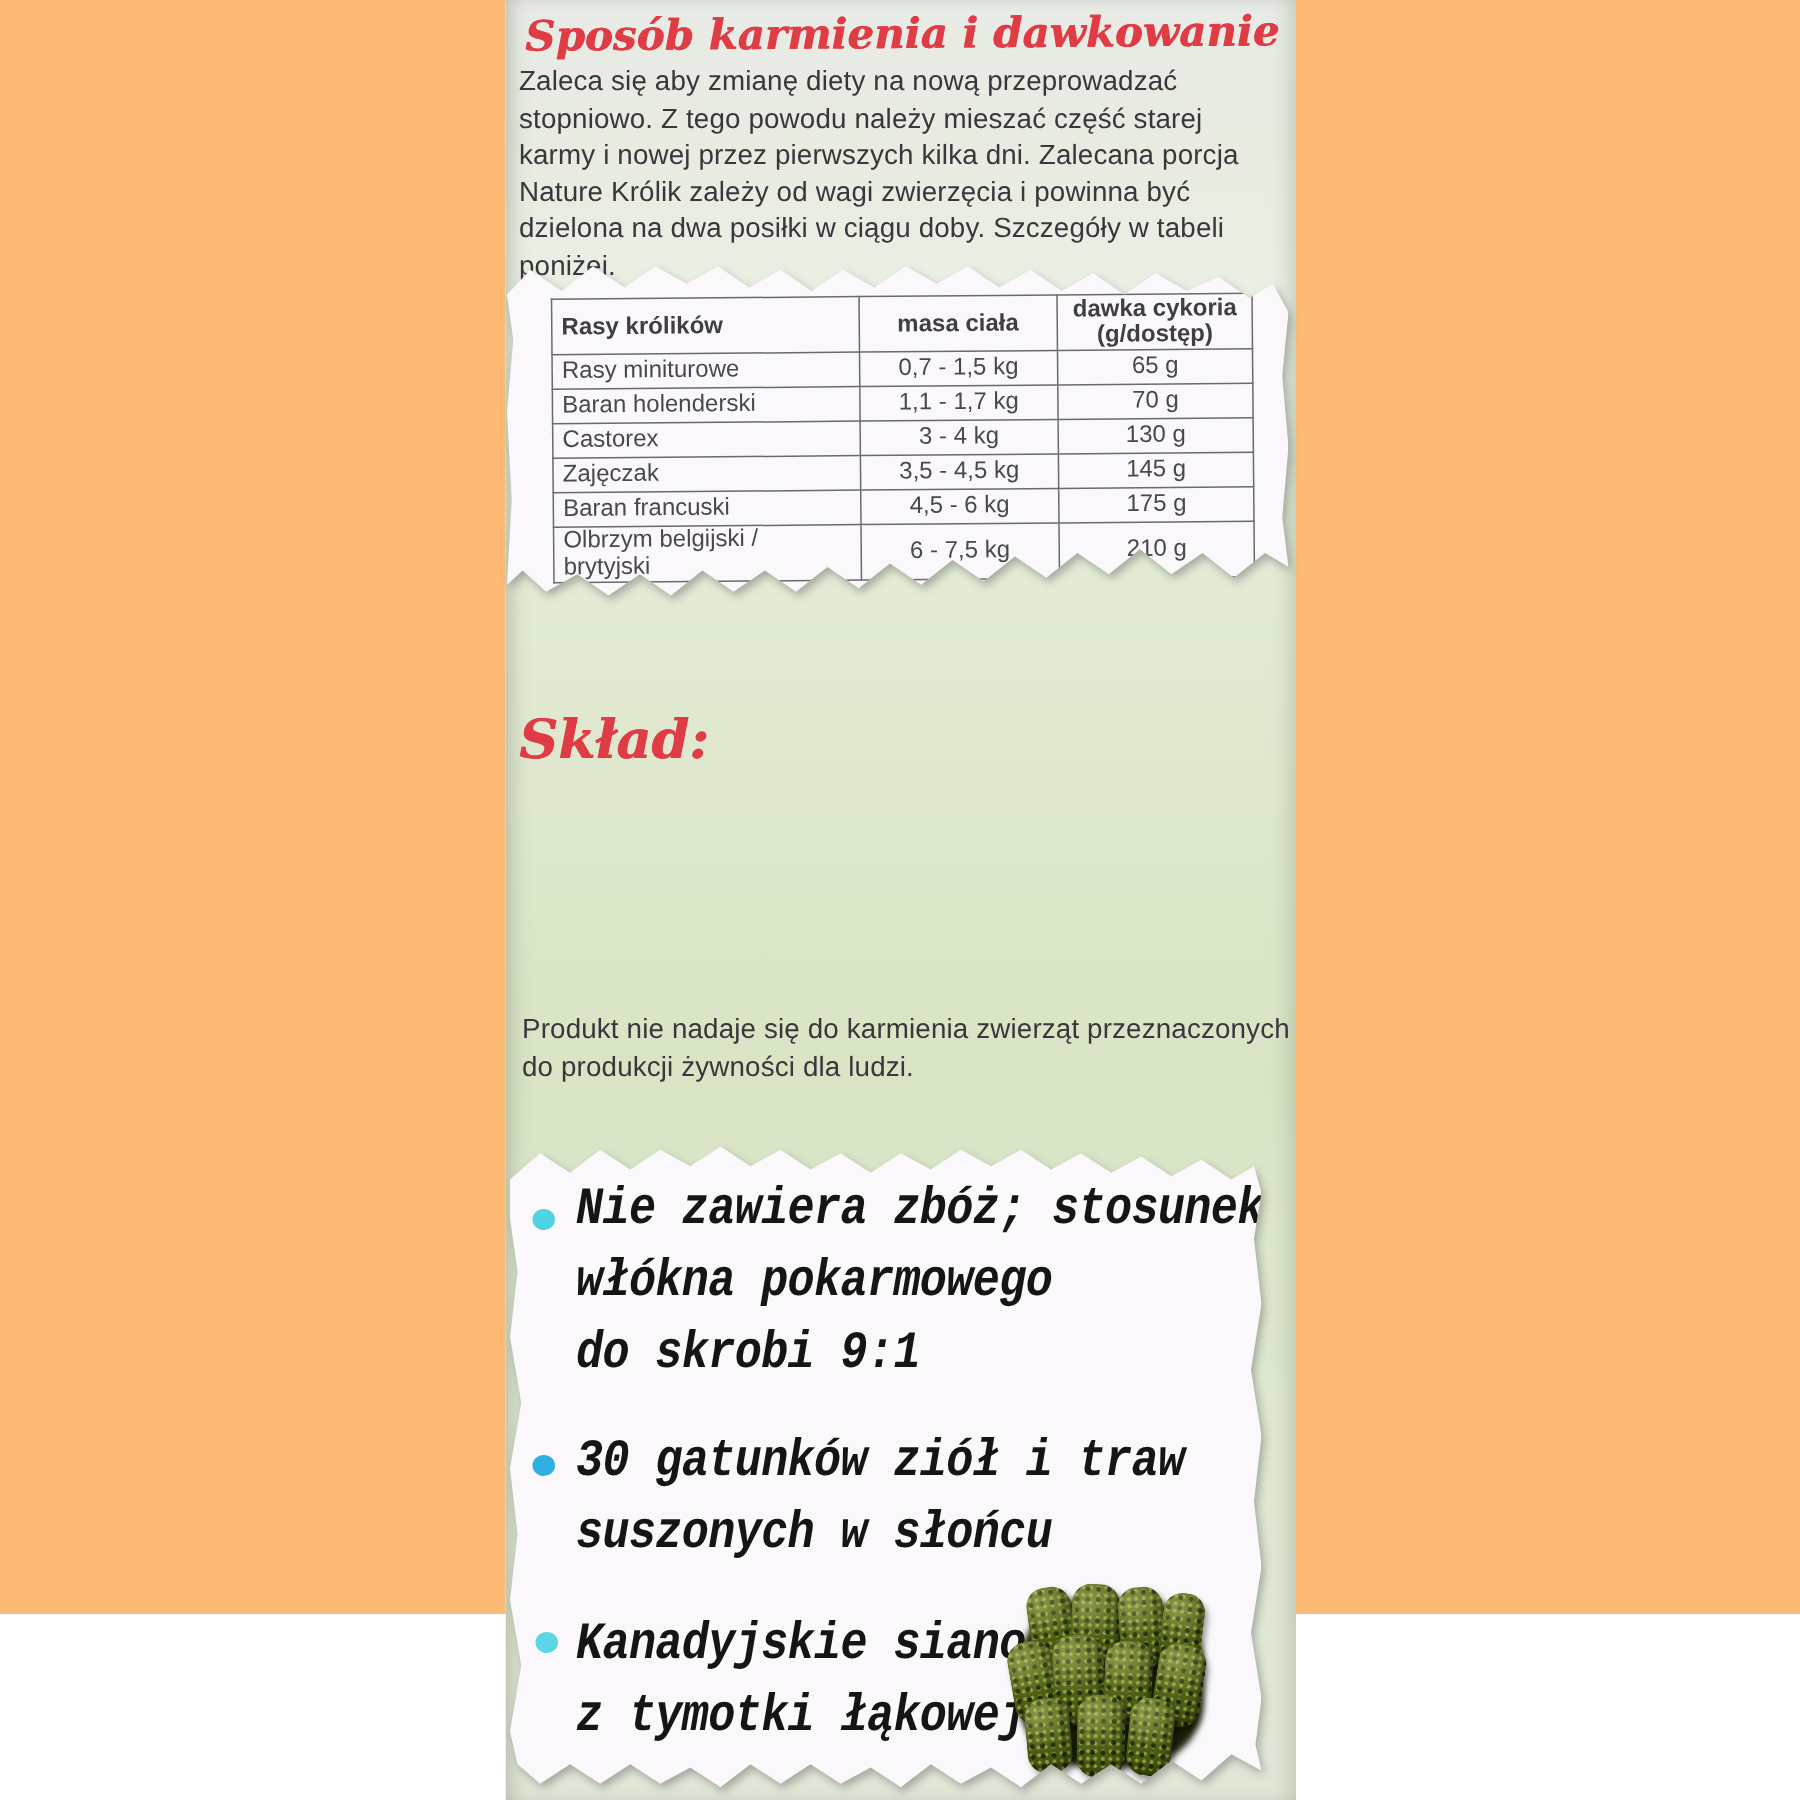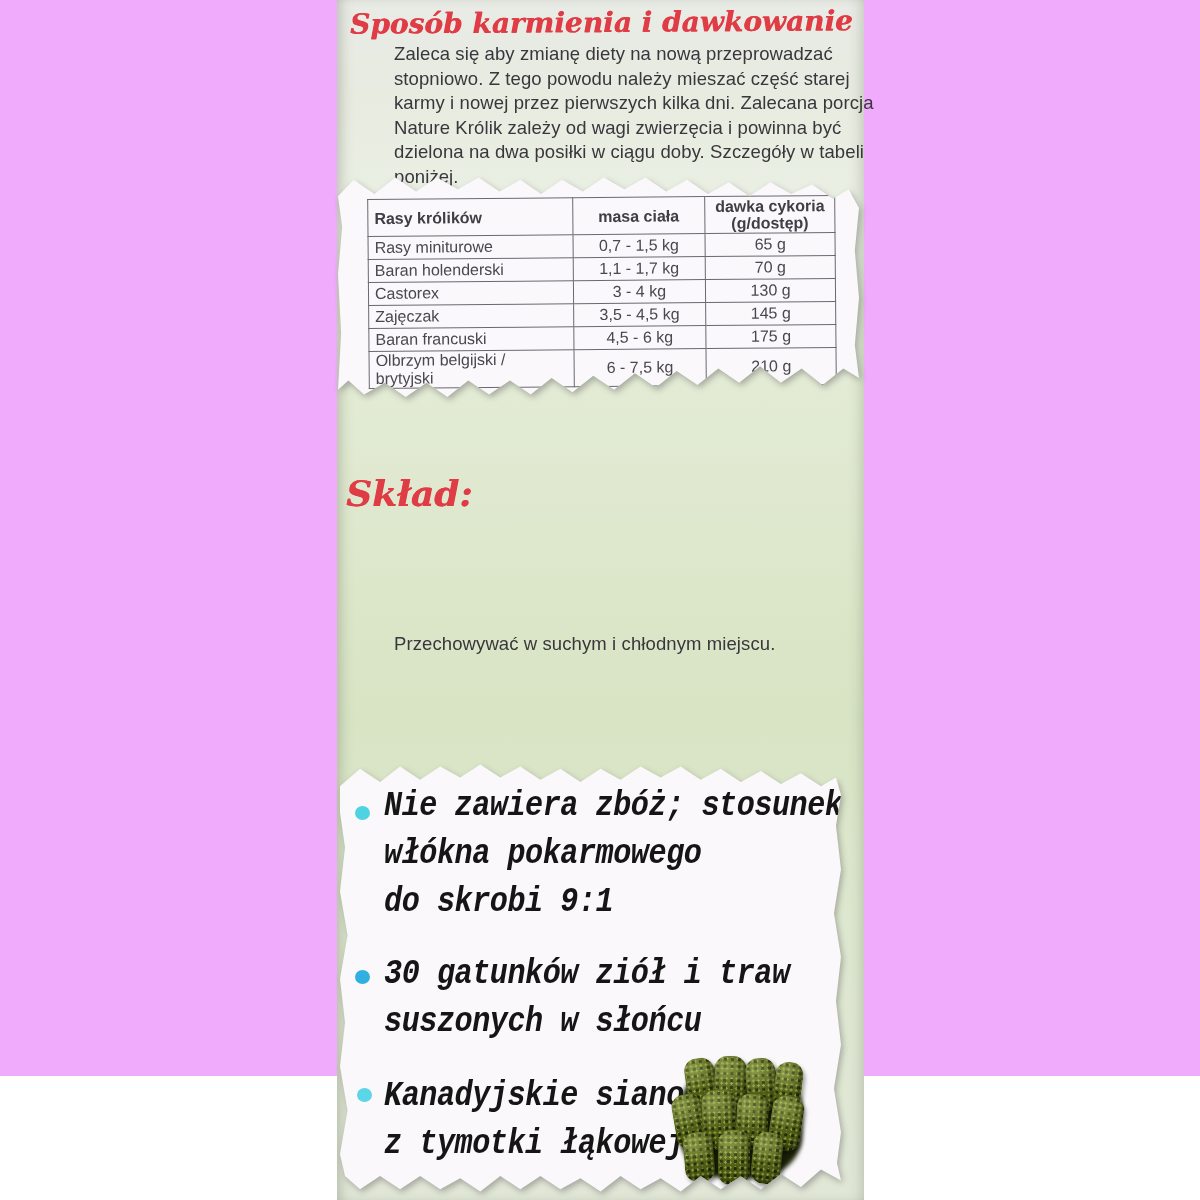--- a/index.html
+++ b/index.html
@@ -1,18 +1,18 @@
 <!DOCTYPE html>
 <html><head>
 <meta charset="utf-8">
 <style>
   * { margin:0; padding:0; box-sizing:border-box; }
   html,body { width:1200px; height:1200px; background:#ffffff; overflow:hidden;
               font-family:"Liberation Sans", sans-serif; }
-  .stage { position:relative; width:1200px; height:1076px; background:#f0abfc; }
+  .stage { position:relative; width:1200px; height:1076px; background:#fdba74; }
 
   
   .package {
     position:absolute; left:337px; top:0; width:527px; height:1200px;
     background:linear-gradient(180deg,
       #e9ebe6 0%, #e7ebe0 8%, #eaefe3 16%, #e4ecd7 28%, #e0e9d0 40%,
       #dbe6c8 52%, #d8e4c4 60%, #dde7cd 72%, #dfe7d2 84%, #e1e7d7 100%);
     box-shadow: inset 10px 0 14px -8px rgba(110,120,100,.45),
                 inset -10px 0 14px -8px rgba(110,120,100,.35);
   }
@@ -23,21 +23,20 @@
     font-family:"DejaVu Serif", serif; font-style:italic; font-weight:bold;
     text-shadow:0.5px 0 0 #e03c46;
   }
   #feeding-heading { left:13px; top:6px;  font-size:28px; transform:rotate(-0.4deg); }
   #sklad-heading   { left:9px;  top:472px; font-size:36px; }
 
   
   .copy {
     position:absolute; color:#39363c; font-size:18.5px; line-height:24.5px;
     letter-spacing:0.1px;
-    margin-left:48px;
   }
   #feeding-text     { left:9px;  top:42px;  width:505px; }
   #water-text       { left:9px;  top:406px; width:505px; }
   #composition-text { left:9px;  top:504px; width:512px; }
   #storage-text     { left:9px;  top:632px; width:505px; }
   #disclaimer-text  { left:11px; top:674px; width:522px; }
 
   
   .paper-wrap { position:absolute; filter:drop-shadow(2px 3px 3px rgba(90,90,90,.45)); }
   .paper { width:100%; height:100%; background:#faf8fa; position:relative;padding-left:24px; }
@@ -176,22 +175,22 @@
             </tr>
           </tbody>
         </table>
       </div>
     </div>
 
 
     <h2 class="script-heading" id="sklad-heading">Skład:</h2>
 
 
-    <p class="copy" id="storage-text">Przechowywać w suchym i chłodnym miejscu.</p>
-
+
+    <p class="copy" id="disclaimer-text">Produkt nie nadaje się do karmienia zwierząt przeznaczonych do produkcji żywności dla ludzi.</p>
 
     <div class="paper-wrap" id="claims-paper-wrap">
       <div class="paper" id="claims-paper">
 
         <div class="claim" id="claim-1">
           <span class="dot"></span>
           <div class="claim-text">
             <div>Nie zawiera zbóż; stosunek</div>
             <div>włókna pokarmowego</div>
             <div>do skrobi 9:1</div>

